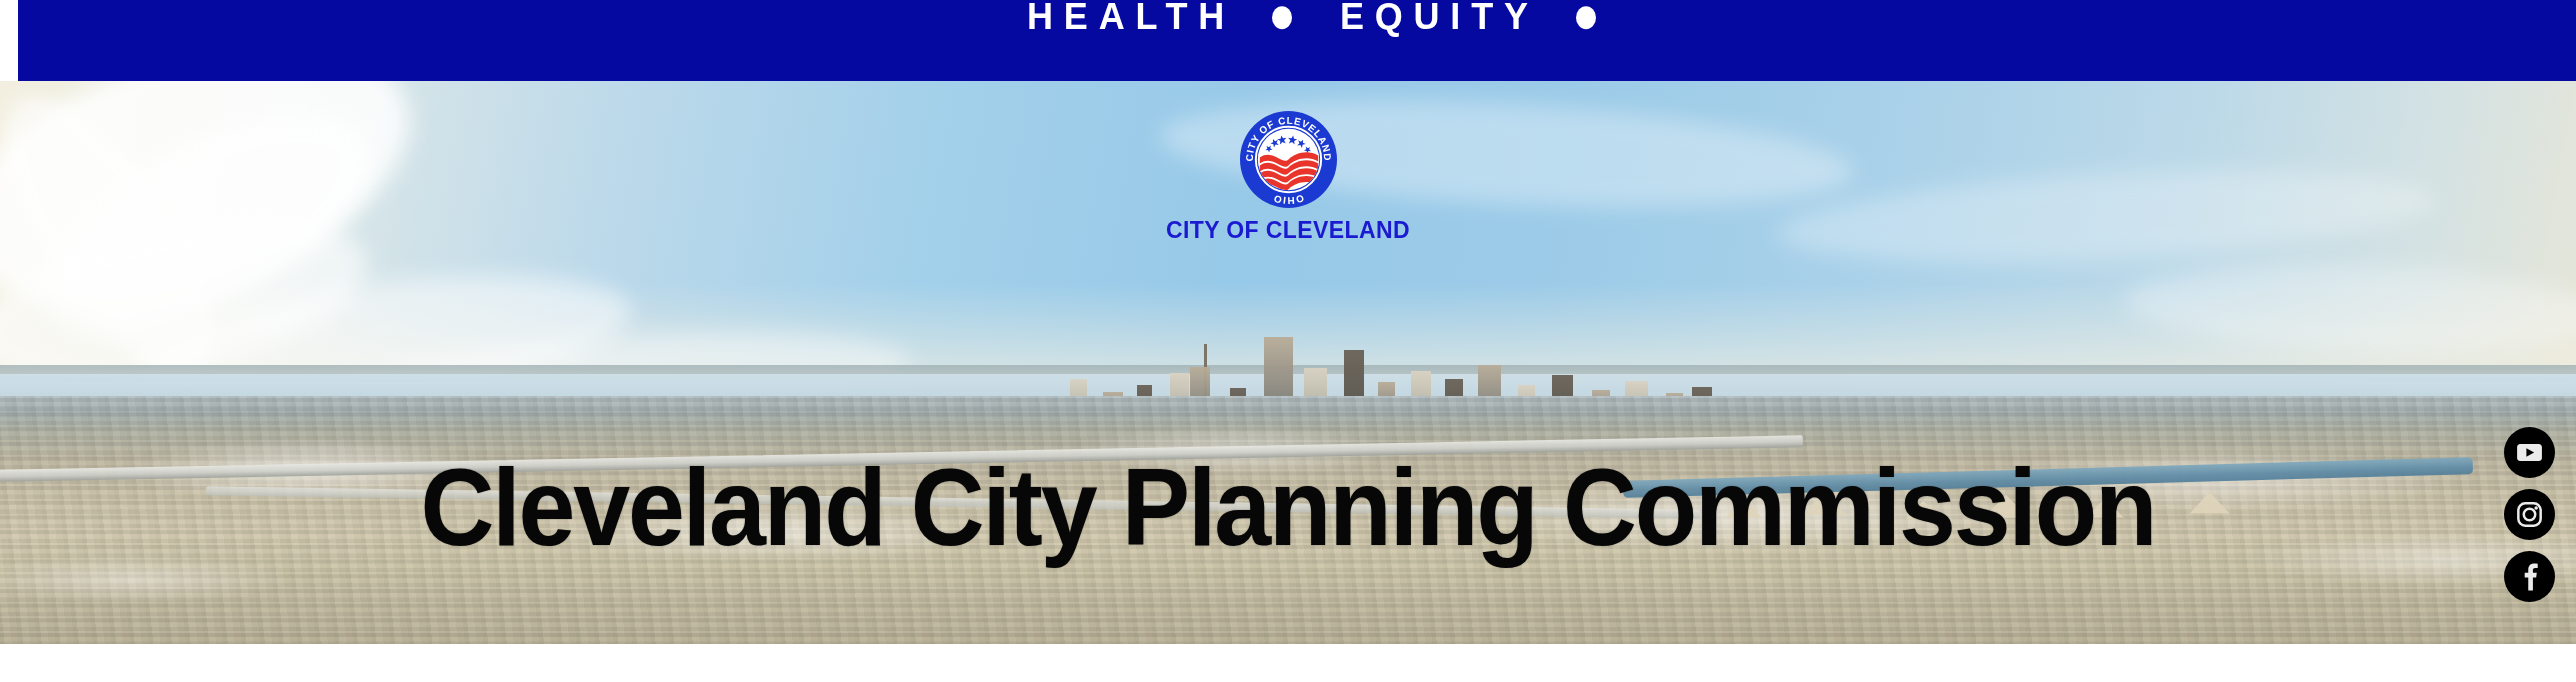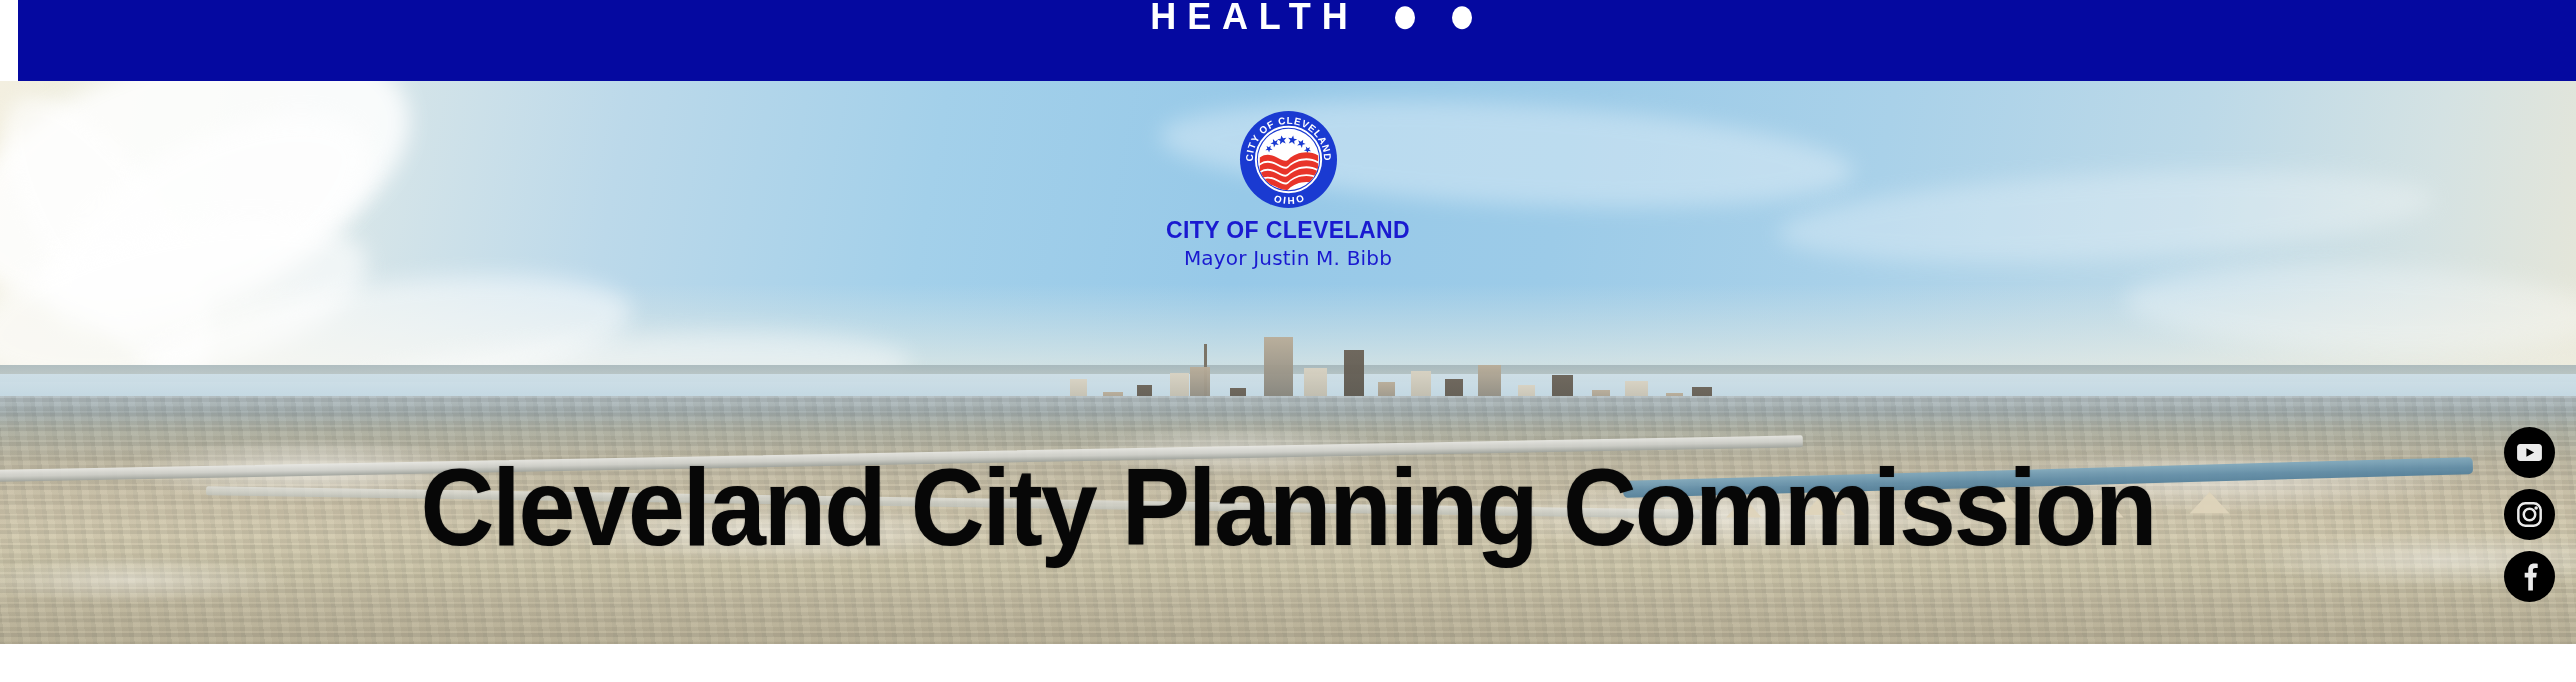--- a/index.html
+++ b/index.html
@@ -207,20 +207,21 @@
     background:#ffffff; z-index:15;
   }
 </style>
 </head>
 <body>
 
 <div class="tagline-bar">
   <div class="tagline-inner">
     <span class="tagline-word">HEALTH</span>
     <span class="tagline-dot"></span>
+    <span class="tagline-word">EQUITY</span>
     <span class="tagline-dot"></span>
   </div>
 </div>
 
 <div class="hero">
 
   <div class="hero-photo">
     <div class="sky"></div>
     <div class="cloud c1"></div>
     <div class="cloud c9"></div>
@@ -320,21 +321,20 @@
 
       <text fill="#FFFFFF" font-family="Liberation Sans, sans-serif" font-size="20" font-weight="700" letter-spacing="1.6">
         <textPath href="#arcTop" startOffset="50%" text-anchor="middle" aria-label="CITY OF CLEVELAND">CITY OF CLEVELAND</textPath>
       </text>
       <text fill="#FFFFFF" font-family="Liberation Sans, sans-serif" font-size="20" font-weight="700" letter-spacing="2">
         <textPath href="#arcBot" startOffset="50%" text-anchor="middle" aria-label="OHIO">OHIO</textPath>
       </text>
     </svg>
 
     <div class="seal-name">CITY OF CLEVELAND</div>
-    <div class="seal-mayor">Mayor Justin M. Bibb</div>
   </div>
 
   <div class="hero-title">Cleveland City Planning Commission</div>
 
   <div class="social-rail">
 
     <a class="social-btn">
       <svg width="31" height="31" viewBox="0 0 40 40">
         <path d="M4 13c0-2.2 1.8-4 4-4h24c2.2 0 4 1.8 4 4v14c0 2.2-1.8 4-4 4H8c-2.2 0-4-1.8-4-4V13z
                  M16 14.5v11l10-5.5-10-5.5z" fill="#FFFFFF" fill-rule="evenodd" opacity="0.92"></path>

